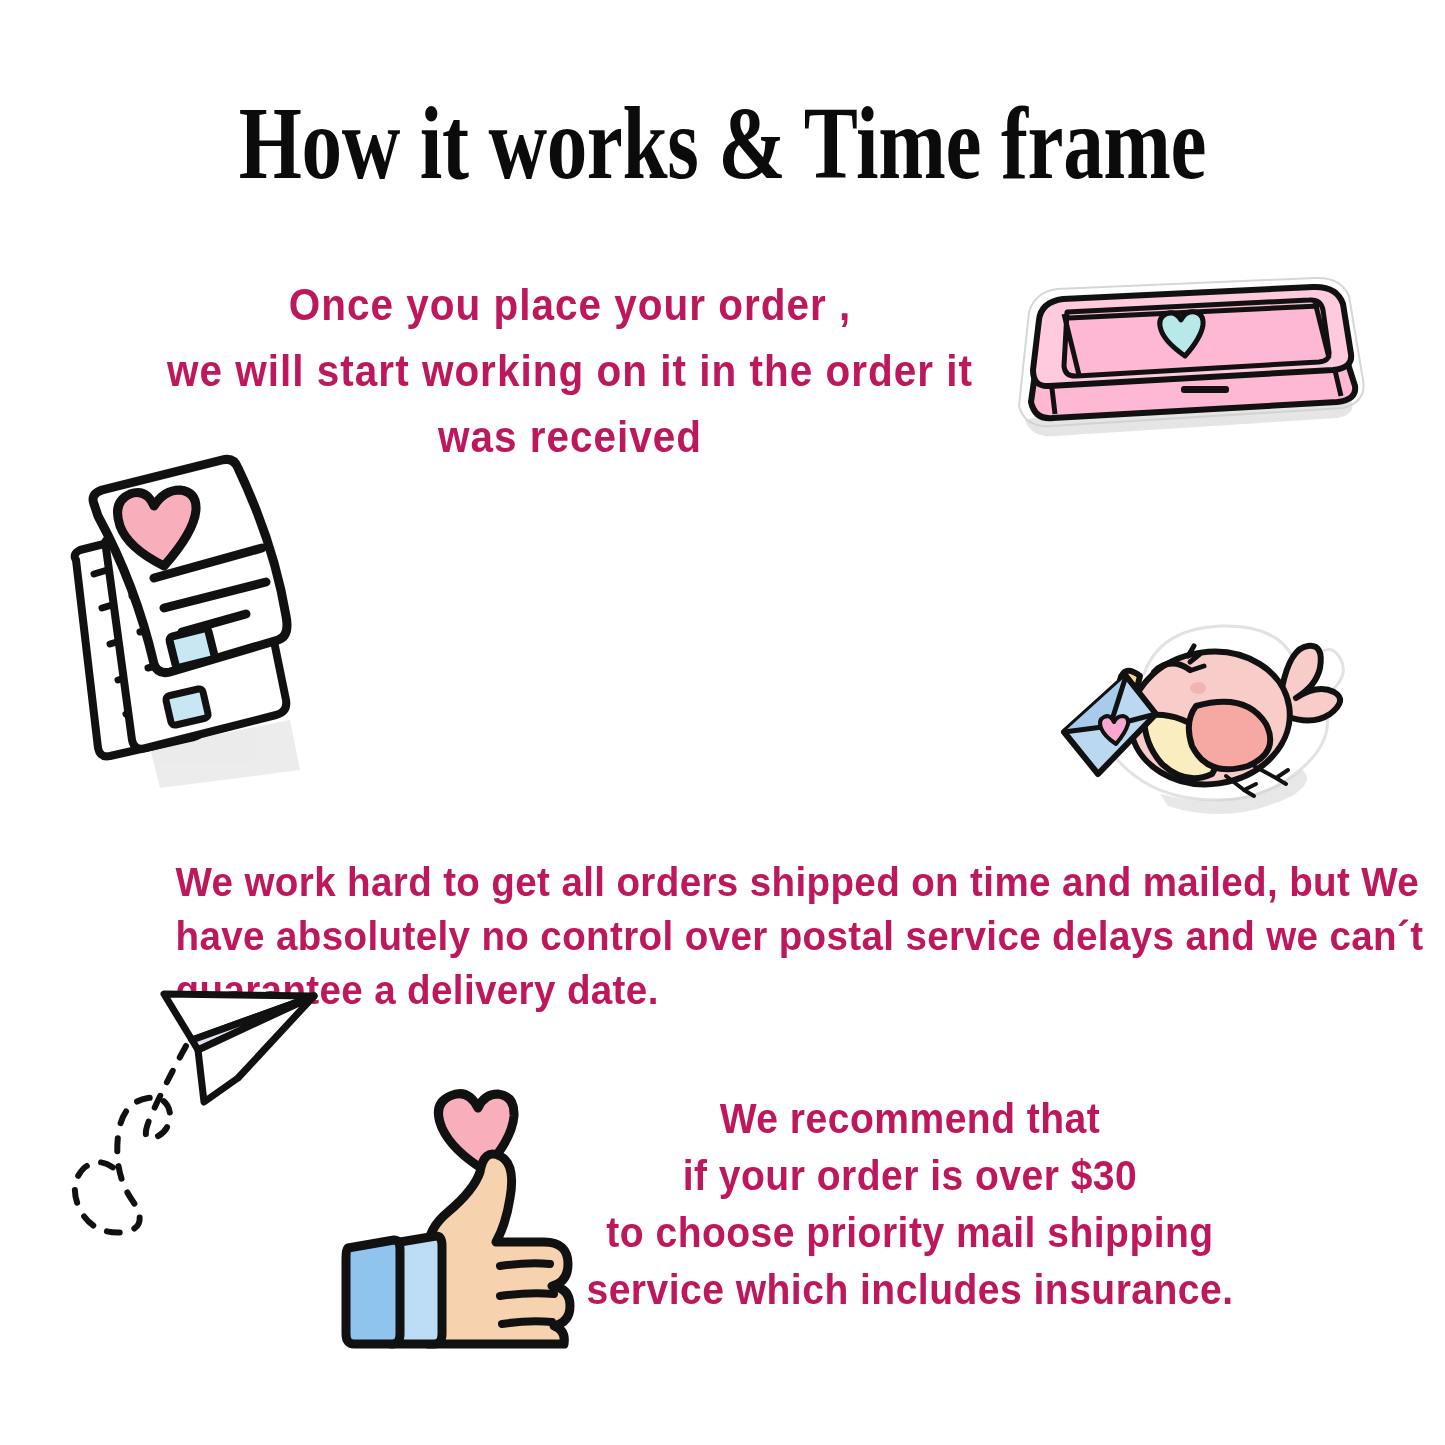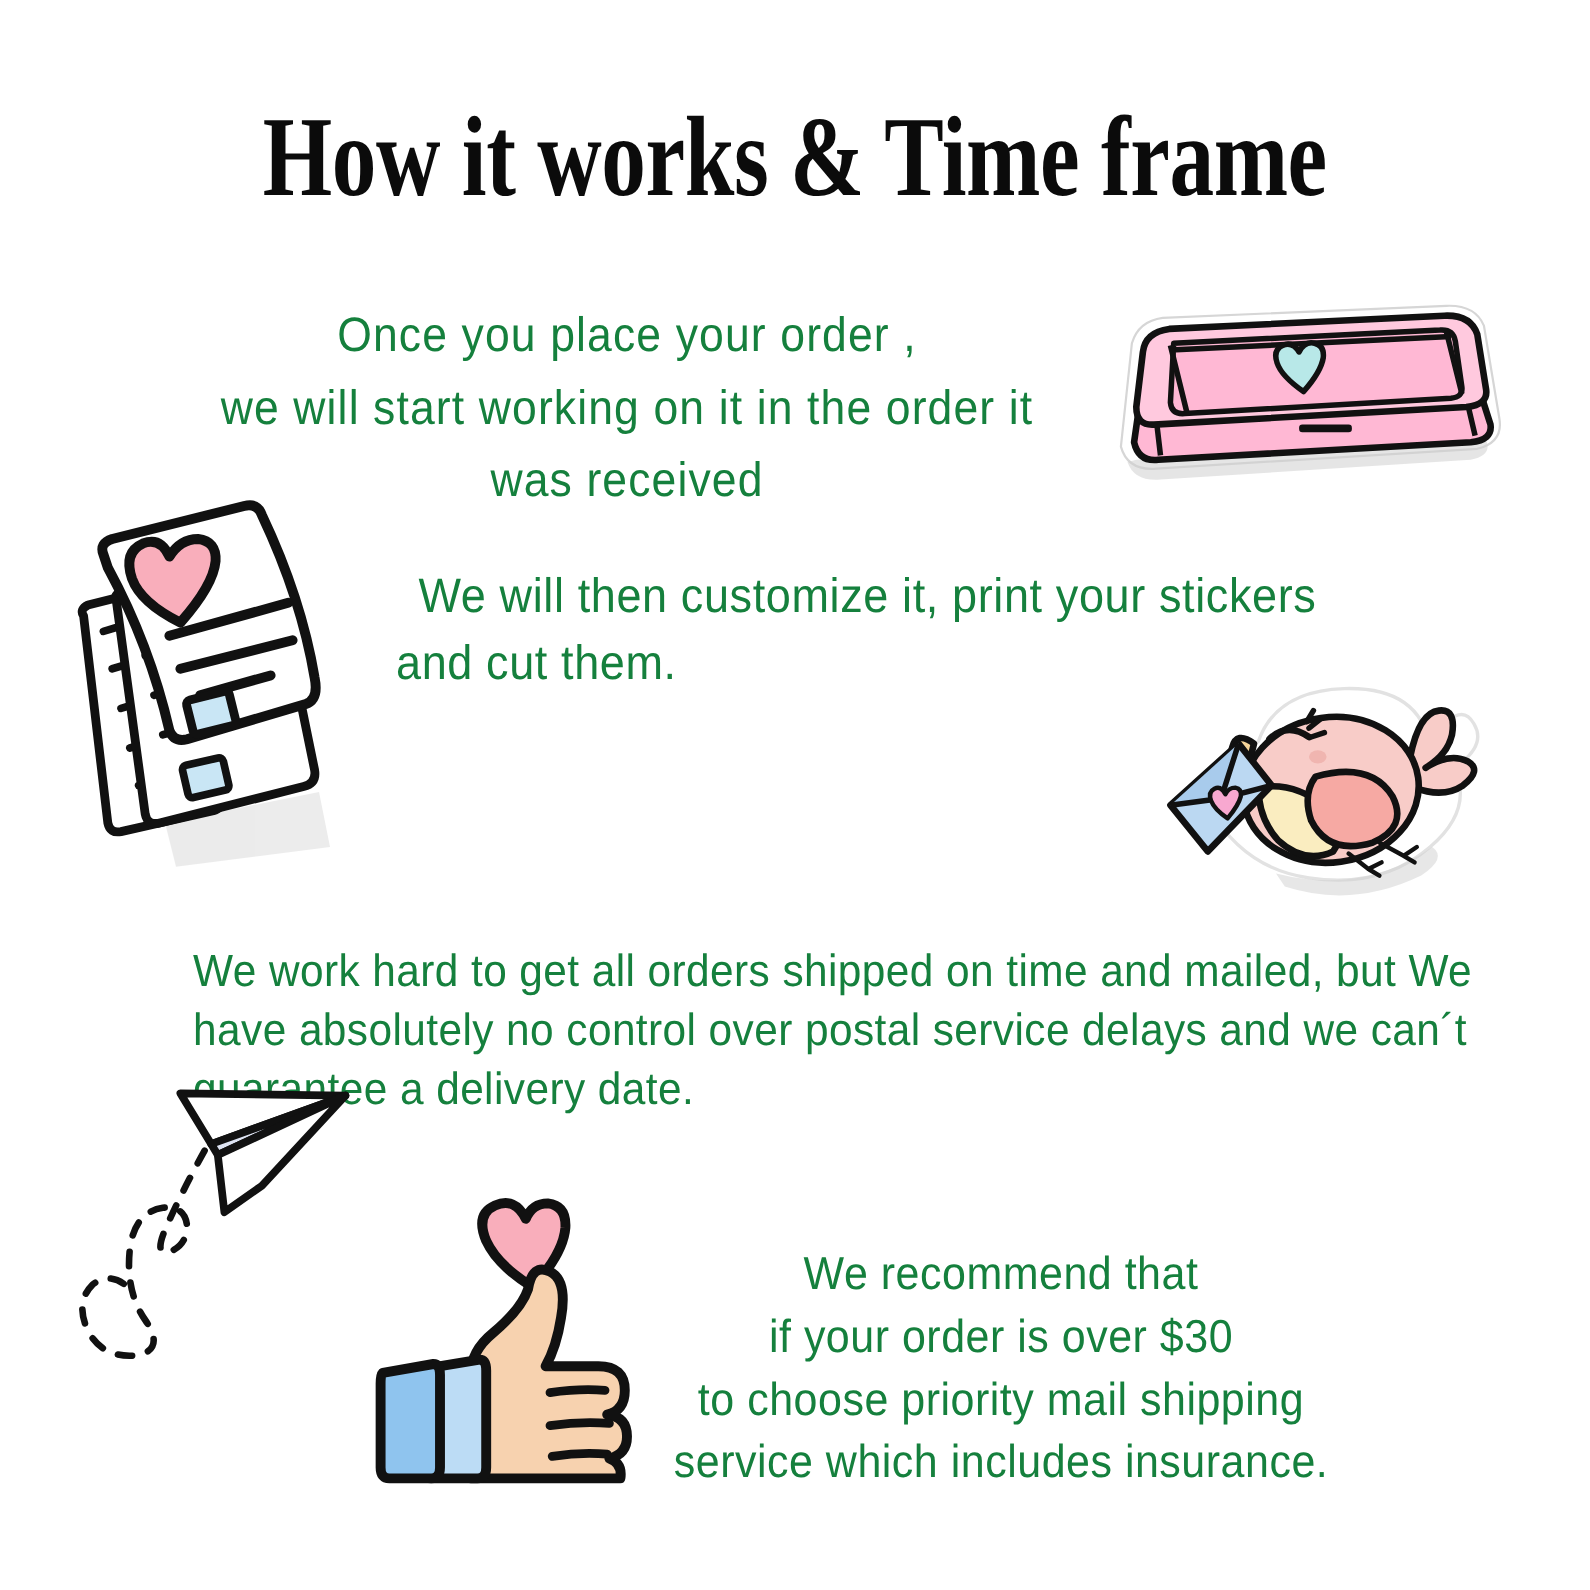--- a/index.html
+++ b/index.html
@@ -36,22 +36,22 @@
     color: #0b0b0b;
     transform: scaleX(0.78);
     transform-origin: center top;
     white-space: nowrap;
   }
 
   
   .body-text {
     position: absolute;
     font-family: "Liberation Sans", sans-serif;
-    font-weight: 400;
-    color: #15803d;
+    font-weight: 700;
+    color: #be185d;
     transform-origin: left top;
   }
   .body-text .ln { display: block; white-space: nowrap; }
 
   #text-order-placed {
     top: 272px;
     left: 120px;
     width: 900px;
     text-align: center;
     font-size: 44px;
@@ -94,21 +94,20 @@
   #text-shipping-note .inner { transform: scaleX(0.94); transform-origin: center top; }
 
   #text-recommend {
     top: 1090px;
     left: 560px;
     width: 700px;
     text-align: center;
     font-size: 42px;
     line-height: 1.36;
     letter-spacing: 0.5px;
-    margin-top: 39px;
   }
   #text-recommend .inner { transform: scaleX(0.93); transform-origin: center top; }
 
   
   .illus { position: absolute; }
 
   #illus-cutting-machine { top: 268px; left: 985px; width: 390px; height: 180px; }
   #illus-sticker-sheets  { top: 448px; left: 50px;  width: 300px; height: 345px; }
   #illus-mail-bird       { top: 618px; left: 1040px; width: 320px; height: 225px; }
   #illus-paper-airplane  { top: 978px; left: 58px;  width: 285px; height: 275px; }
@@ -124,26 +123,20 @@
   <h1 id="page-title">How it works &amp; Time frame</h1>
 
   <div class="body-text" id="text-order-placed">
     <div class="inner">
       <span class="ln ln-1">Once you place your order ,</span>
       <span class="ln ln-2">we will start working on it in the order it</span>
       <span class="ln ln-3">was received</span>
     </div>
   </div>
 
-  <div class="body-text" id="text-customize">
-    <div class="inner">
-      <span class="ln ln-1">We will then customize it, print your stickers</span>
-      <span class="ln ln-2">and cut them.</span>
-    </div>
-  </div>
 
 
   <div class="body-text" id="text-shipping-note">
     <div class="inner">
       <span class="ln ln-1">We work hard to get all orders shipped on time and mailed, but We</span>
       <span class="ln ln-2">have absolutely no control over postal service delays and we can´t</span>
       <span class="ln ln-3">guarantee a delivery date.</span>
     </div>
   </div>
 

